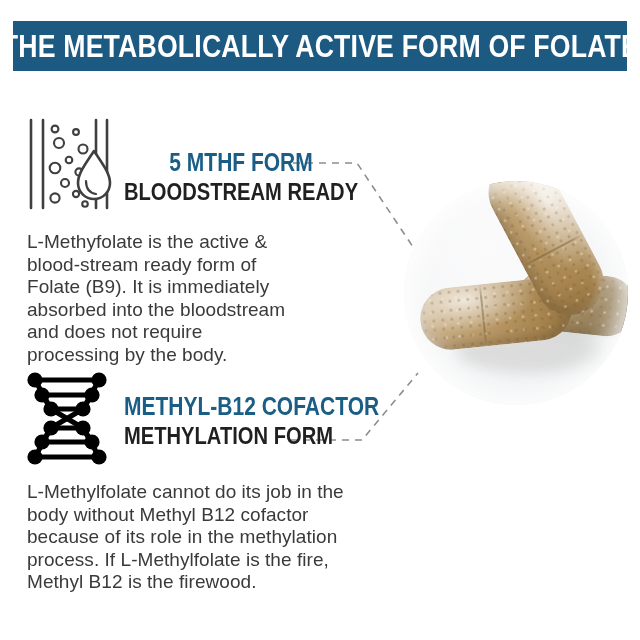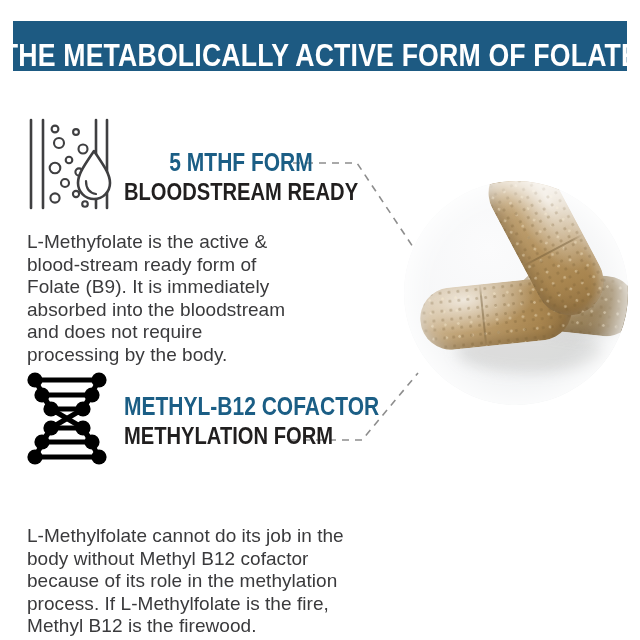--- a/index.html
+++ b/index.html
@@ -18,21 +18,21 @@
 
   
   .banner {
     position: absolute;
     left: 13px;
     top: 21px;
     width: 614px;
     height: 50px;
     background: #1d5a82;
     display: flex;
-    align-items: flex-end;
+    align-items: center;
     justify-content: center;
     box-sizing: border-box;
   }
   .banner-title {
     color: #ffffff;
     font-family: "Liberation Sans Narrow", "Liberation Sans", sans-serif;
     font-weight: 700;
     font-size: 31px;
     letter-spacing: 0.2px;
     line-height: 1;
@@ -254,21 +254,21 @@
       <circle cx="11" cy="86" r="7.6"></circle>
       <circle cx="75" cy="86" r="7.6"></circle>
     </g>
   </svg>
 
   <div class="heading-wrap" style="left:124px; top:394px;">
     <div class="head-main">METHYL-B12 COFACTOR</div>
     <div class="head-sub">METHYLATION FORM</div>
   </div>
 
-  <div class="body-copy" style="left:27px; top:481px; width:330px;margin-top:44px;">L-Methylfolate cannot do its job in the body without Methyl B12 cofactor because of its role in the methylation process. If L-Methylfolate is the fire, Methyl B12 is the firewood.</div>
+  <div class="body-copy" style="left:27px; top:481px; width:330px;">L-Methylfolate cannot do its job in the body without Methyl B12 cofactor because of its role in the methylation process. If L-Methylfolate is the fire, Methyl B12 is the firewood.</div>
 </div>
 
 <div class="photo-circle">
   <div class="cap-shadow" style="left:52px; top:150px; width:150px; height:42px;"></div>
   <div class="cap-shadow" style="left:130px; top:120px; width:98px; height:36px;"></div>
 
   <div class="capsule capsule-2">
     <div class="cap-body"></div>
     <div class="cap-speckle"></div>
     <div class="cap-seam" style="left:44px;"></div>

